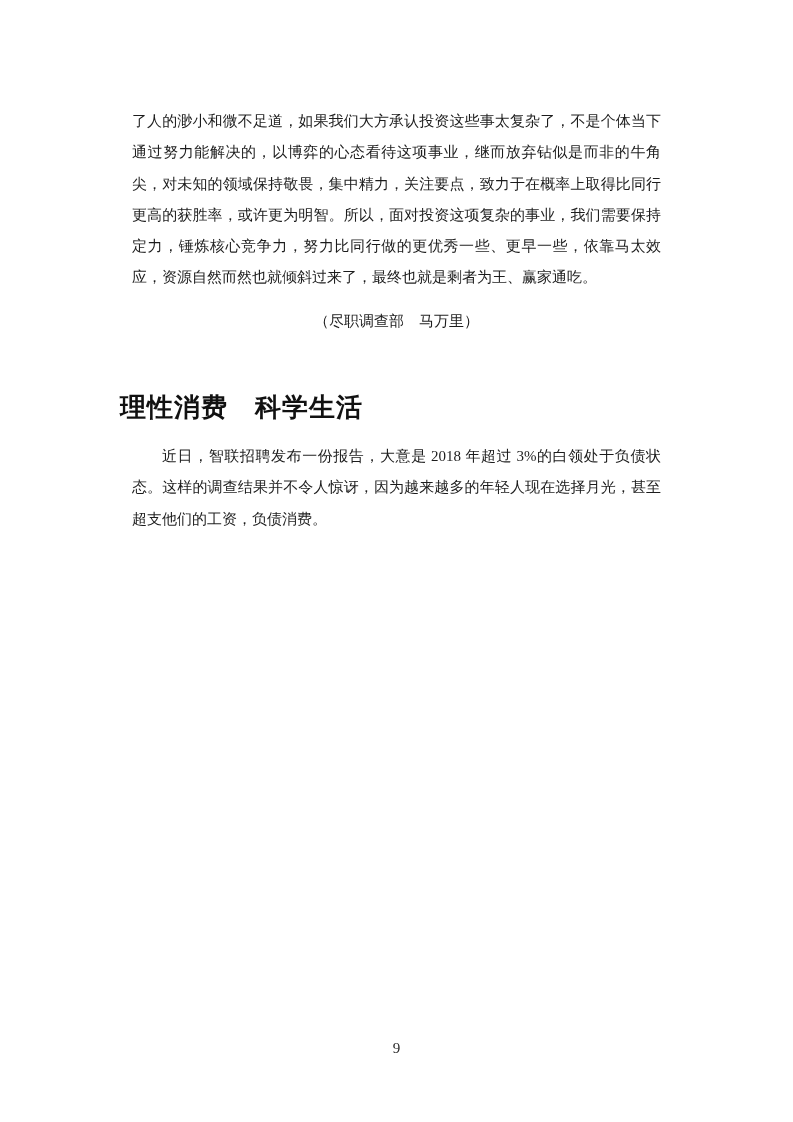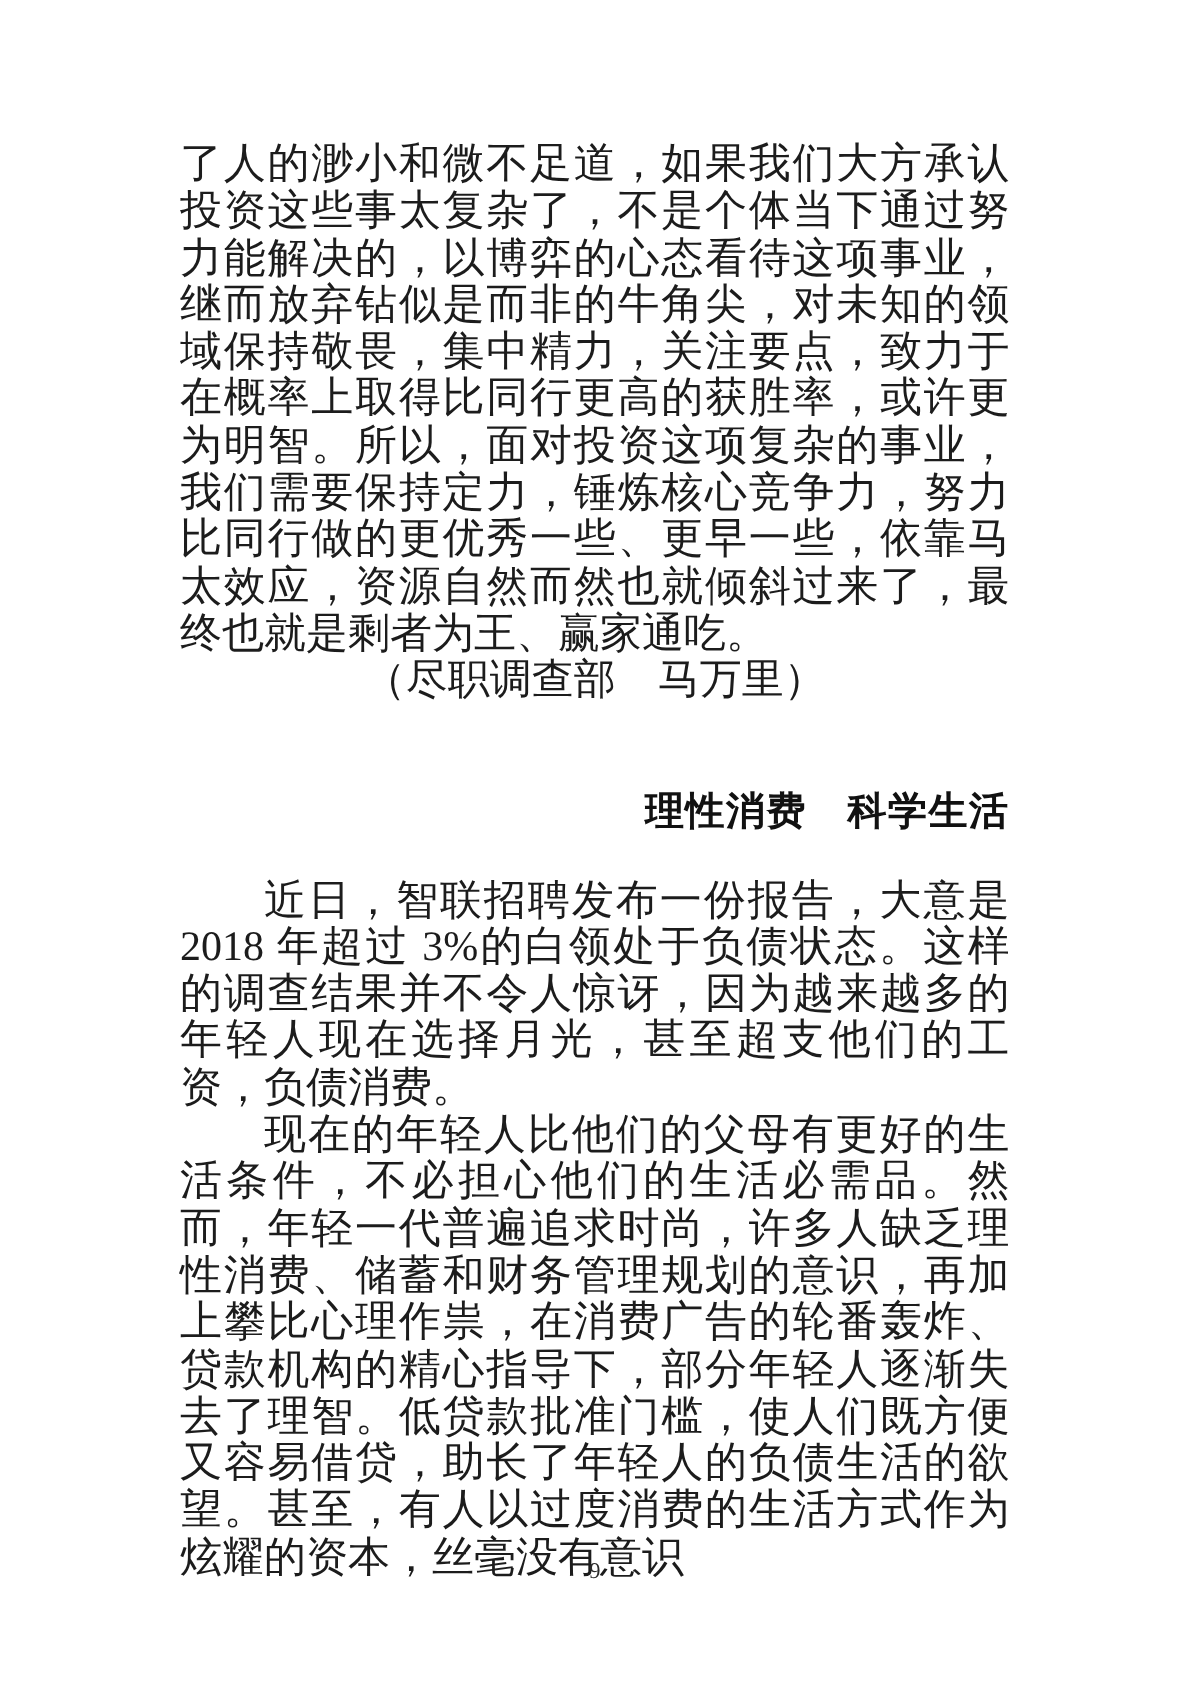--- a/index.html
+++ b/index.html
@@ -16,45 +16,45 @@
     font-family: "Liberation Serif", "DejaVu Serif", serif;
     color: #1c1c1c;
   }
   .text-block {
     position: absolute;
     left: 120px;
     top: 94px;
     width: 553px;
   }
   .body-text {
-    margin: 0;
-    font-size: 28px;
+    margin: 12px;
+    font-size: 15px;
     line-height: 31.3px;
     text-align: justify;
     text-justify: inter-ideograph;
     color: #1c1c1c;
   }
   
   .continuation {
     text-indent: 0;
   }
   .indent {
     text-indent: 2em;
   }
   .signature {
     text-align: center;
     text-indent: 0;
   }
   .article-title {
-    margin: 55px 0 30px 0;
+    margin: 55px 0 19px 0;
     font-family: "Liberation Sans", "DejaVu Sans", sans-serif;
     font-weight: bold;
     font-size: 26px;
     line-height: 30px;
-    text-align: right;
+    text-align: left;
     letter-spacing: 1px;
     color: #111111;
   }
   .page-number {
     position: absolute;
     left: 0;
     top: 1038px;
     width: 100%;
     text-align: center;
     font-size: 15px;
@@ -70,18 +70,17 @@
 
     <p class="body-text continuation">了人的渺小和微不足道，如果我们大方承认投资这些事太复杂了，不是个体当下通过努力能解决的，以博弈的心态看待这项事业，继而放弃钻似是而非的牛角尖，对未知的领域保持敬畏，集中精力，关注要点，致力于在概率上取得比同行更高的获胜率，或许更为明智。所以，面对投资这项复杂的事业，我们需要保持定力，锤炼核心竞争力，努力比同行做的更优秀一些、更早一些，依靠马太效应，资源自然而然也就倾斜过来了，最终也就是剩者为王、赢家通吃。</p>
 
     <p class="body-text signature">（尽职调查部　马万里）</p>
 
     <h1 class="article-title">理性消费　科学生活</h1>
 
     <p class="body-text indent">近日，智联招聘发布一份报告，大意是 2018 年超过 3%的白领处于负债状态。这样的调查结果并不令人惊讶，因为越来越多的年轻人现在选择月光，甚至超支他们的工资，负债消费。</p>
 
 
-    <p class="body-text indent">现在的年轻人比他们的父母有更好的生活条件，不必担心他们的生活必需品。然而，年轻一代普遍追求时尚，许多人缺乏理性消费、储蓄和财务管理规划的意识，再加上攀比心理作祟，在消费广告的轮番轰炸、贷款机构的精心指导下，部分年轻人逐渐失去了理智。低贷款批准门槛，使人们既方便又容易借贷，助长了年轻人的负债生活的欲望。甚至，有人以过度消费的生活方式作为炫耀的资本，丝毫没有意识</p>
 
   </div>
 
   <div class="page-number">9</div>
 </div>
 
 </body></html>

